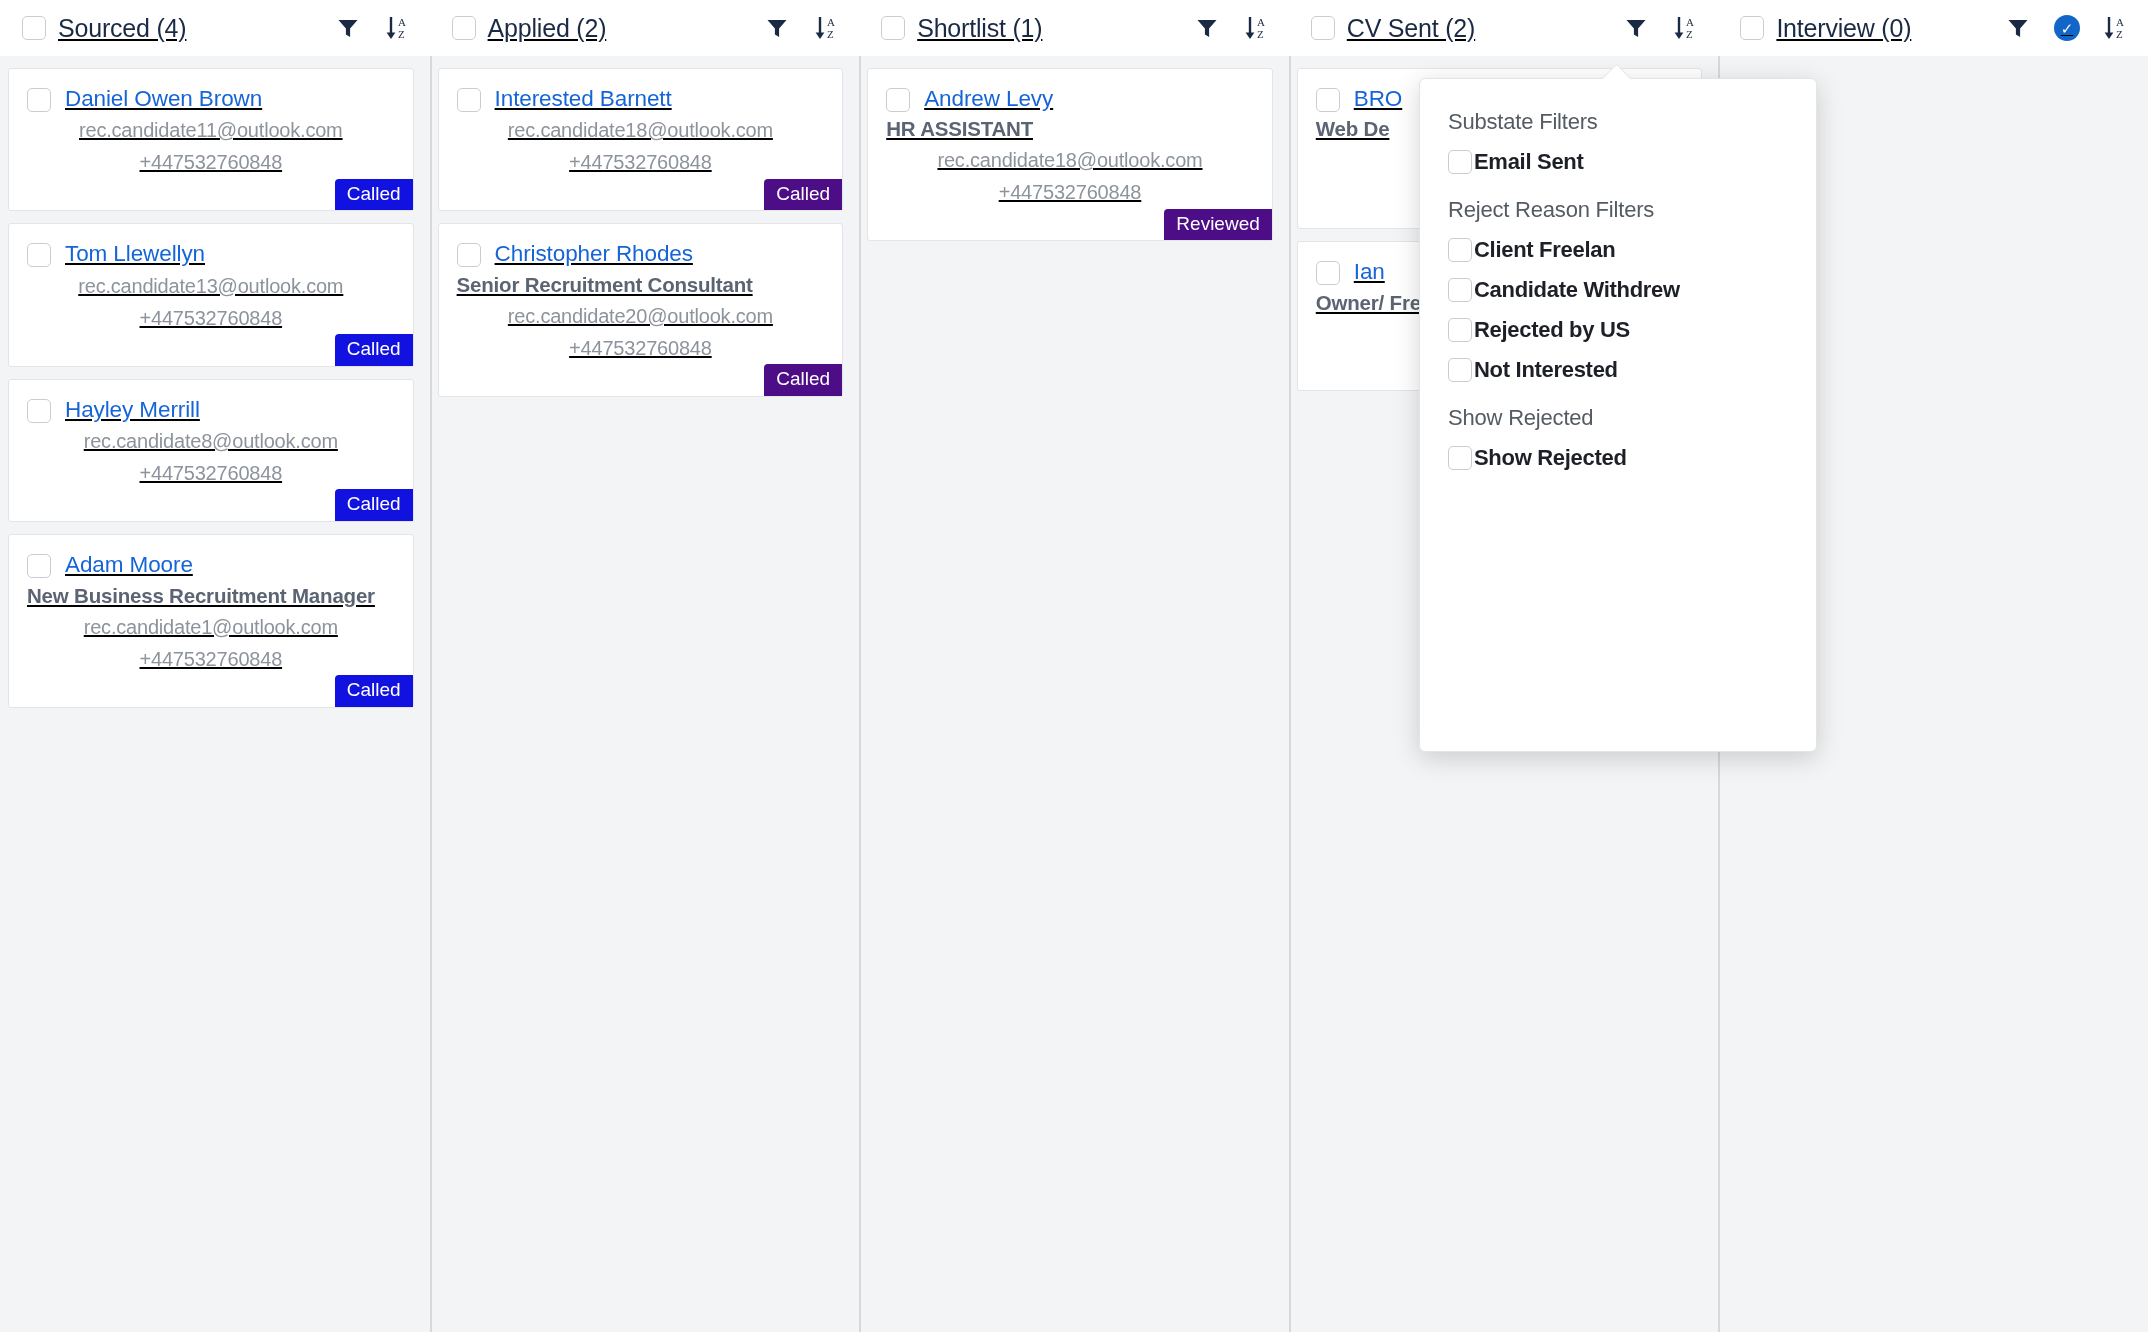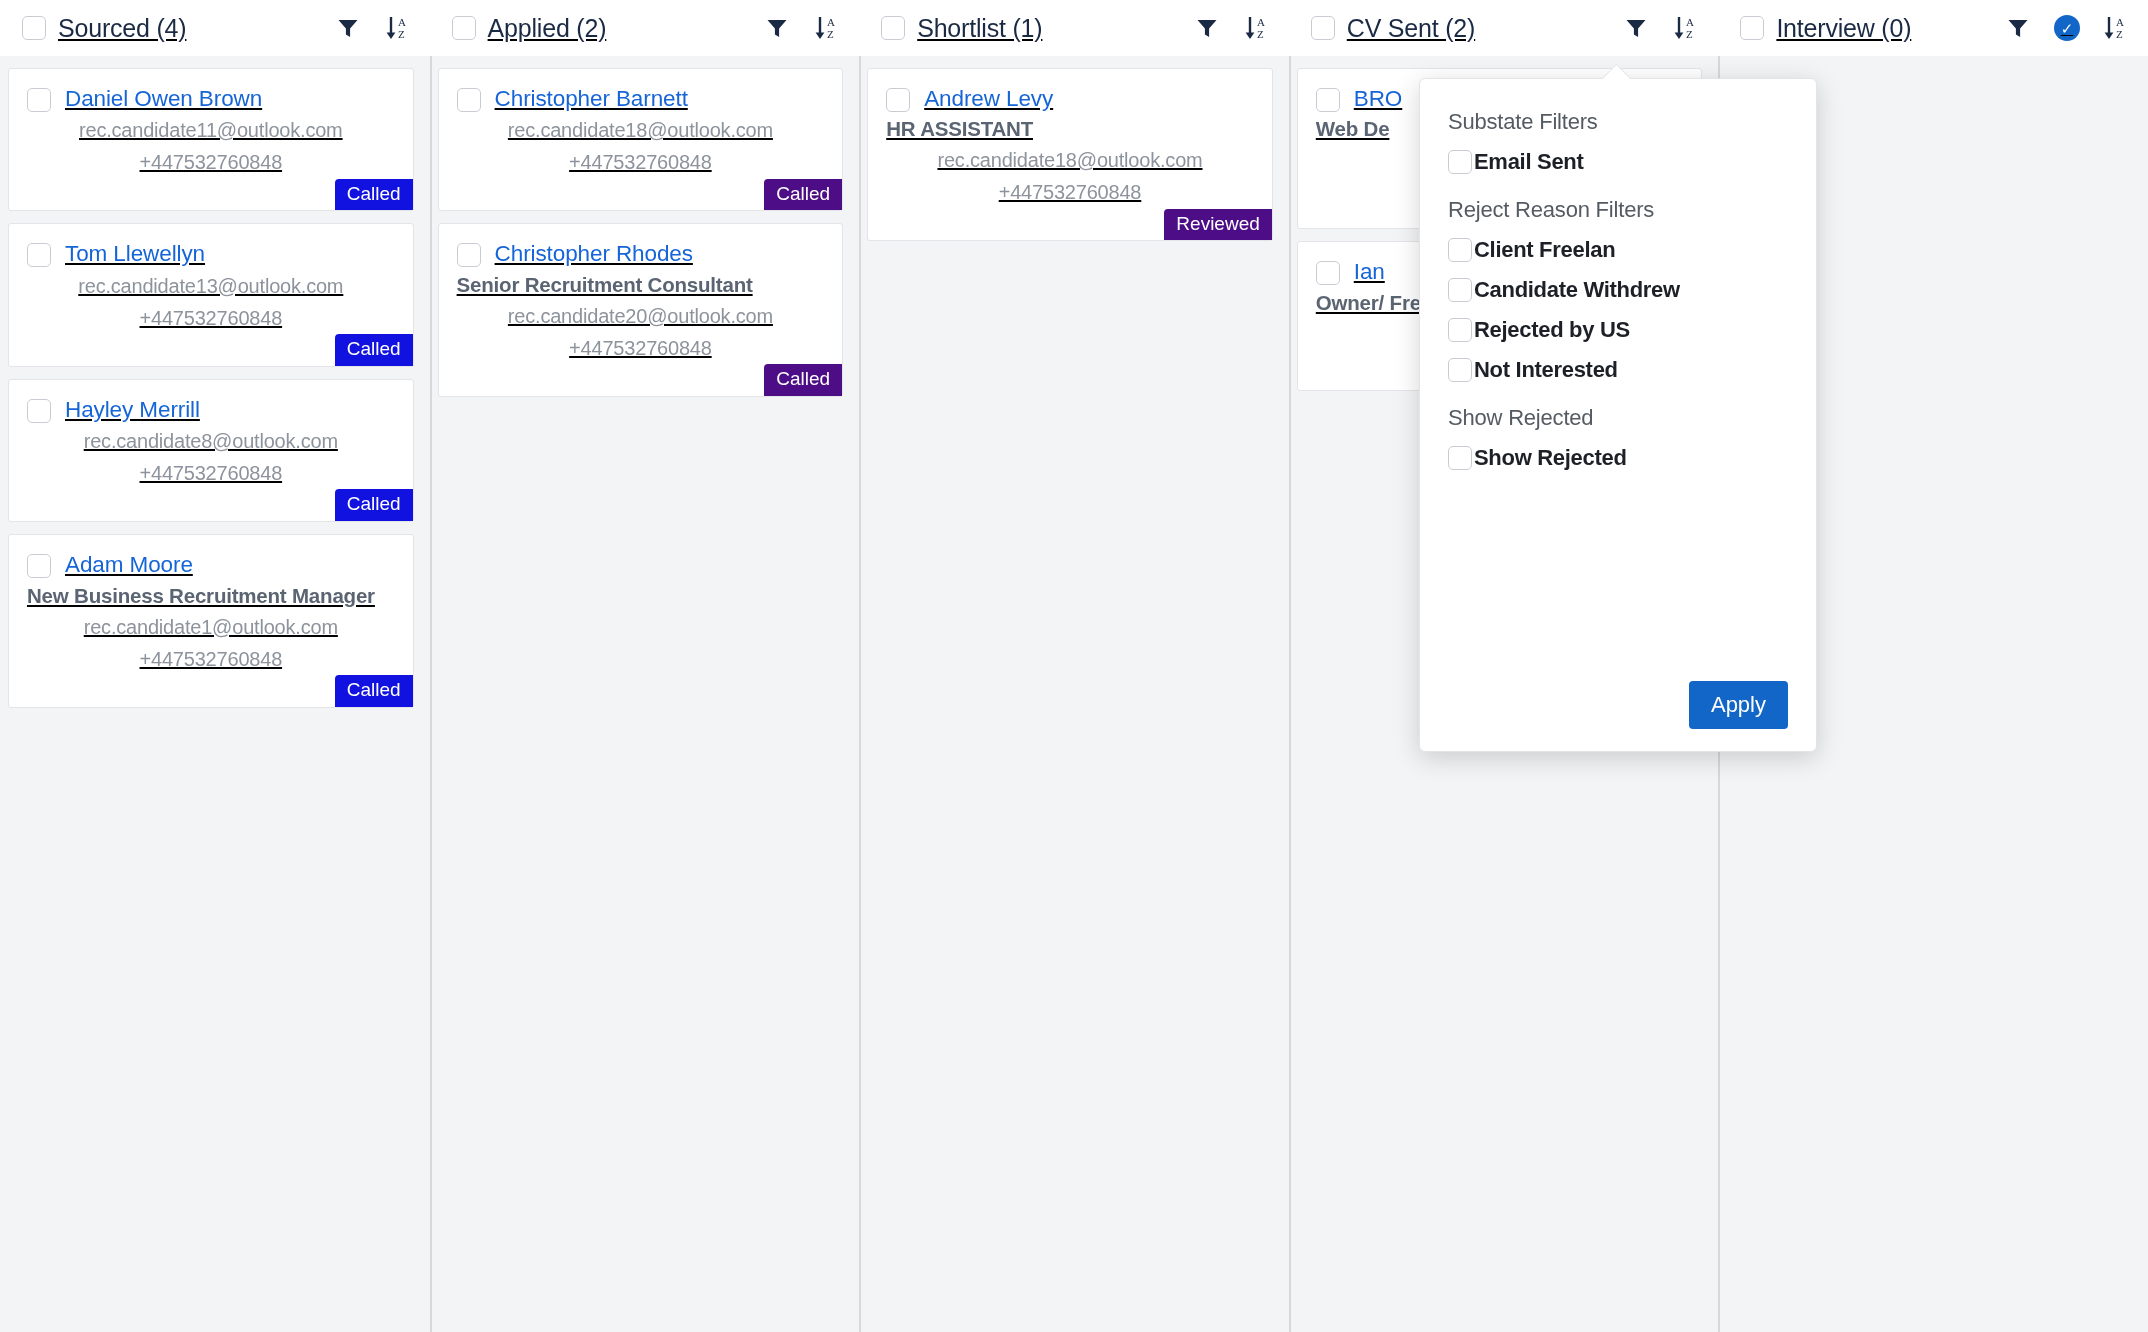--- a/index.html
+++ b/index.html
@@ -281,21 +281,21 @@
               <text x="13" y="12" font-family="Liberation Serif, serif" font-size="11" fill="#1b2a44">A</text>
               <text x="13" y="24" font-family="Liberation Serif, serif" font-size="11" fill="#1b2a44">Z</text>
             </svg>
           </span>
         </div>
       </div>
       <div class="col-body">
         <div class="card">
           <div class="card-top">
             <span class="cbx"></span>
-            <a class="cand-name">Christopher Barnett</a>
+            <a class="cand-name">Interested Barnett</a>
           </div>
           <div class="cand-meta">rec.candidate18@outlook.com</div>
           <div class="cand-meta">+447532760848</div>
           <span class="badge" style="background: rgb(77, 13, 134);">Called</span>
         </div>
         <div class="card">
           <div class="card-top">
             <span class="cbx"></span>
             <a class="cand-name">Christopher Rhodes</a>
           </div>
@@ -424,17 +424,14 @@
       <label class="dd-row">
         <span class="cbx"></span>
         <span class="dd-row-label">Not Interested</span>
       </label>
       <div class="dd-section-title">Show Rejected</div>
       <label class="dd-row">
         <span class="cbx"></span>
         <span class="dd-row-label">Show Rejected</span>
       </label>
       <div class="dd-spacer"></div>
-      <div class="dd-footer">
-        <button class="apply-btn">Apply</button>
-      </div>
     </div>
   </div>
 
 </body></html>

